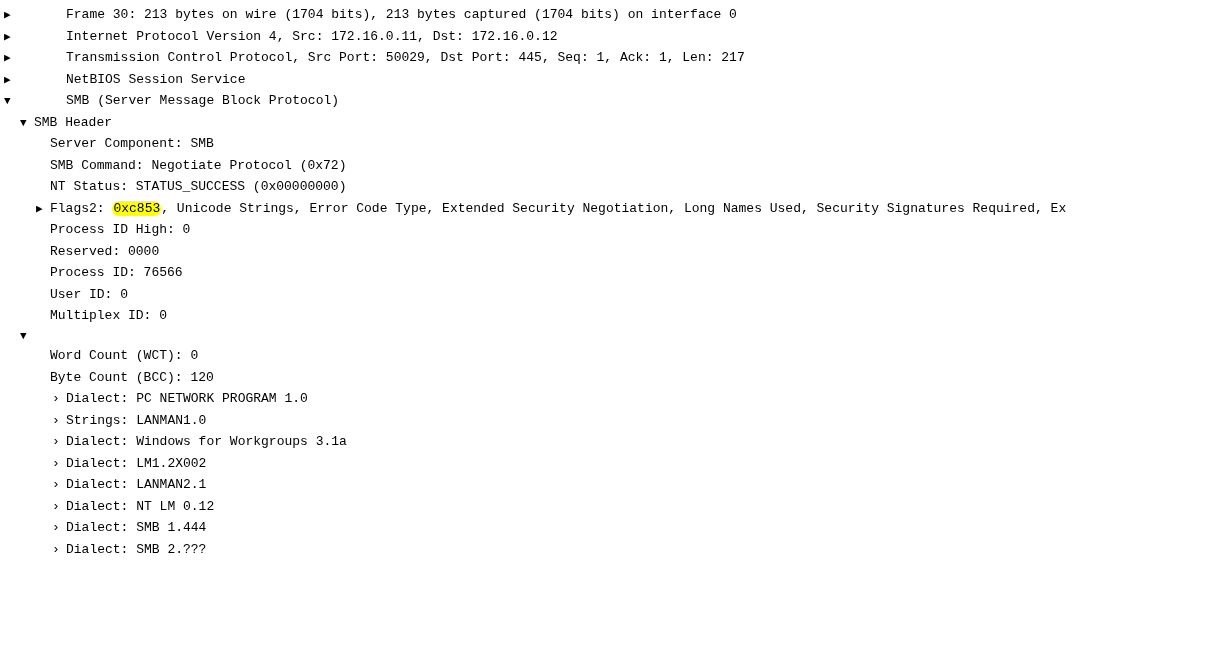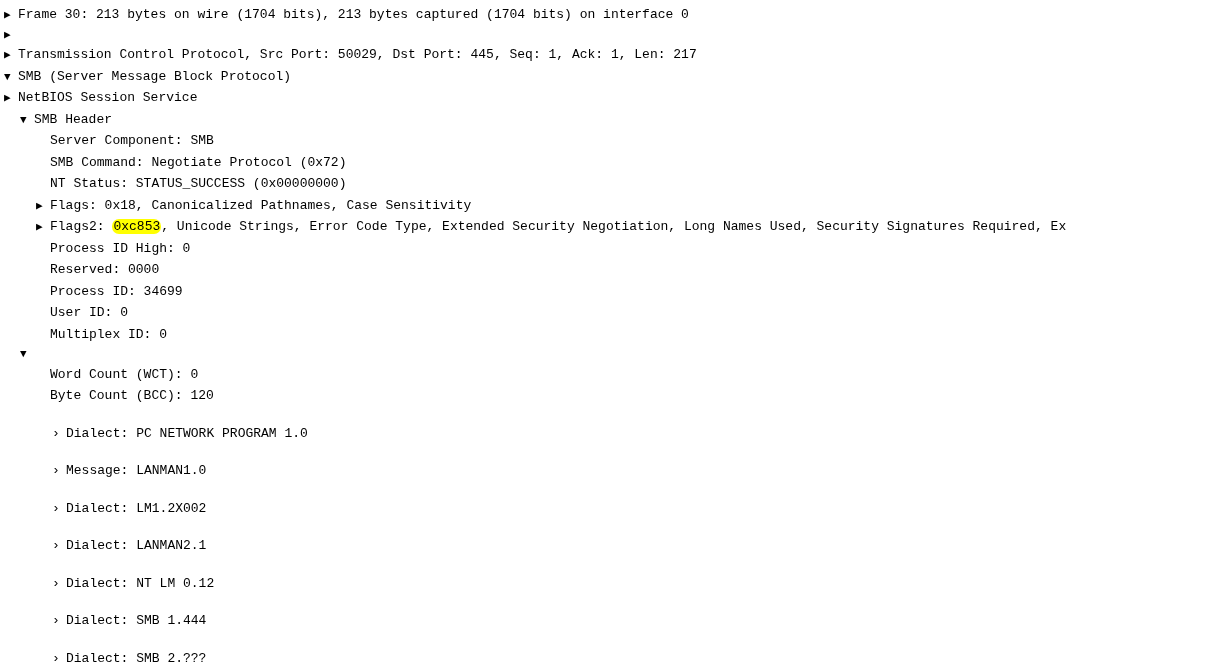--- a/index.html
+++ b/index.html
@@ -26,24 +26,24 @@
 
     .tree-row {
       display: flex;
       align-items: baseline;
       padding: 1px 4px;
       white-space: nowrap;
       line-height: 1.5;
       cursor: default;
     }
 
-    .indent-0 { padding-left: 4px; }
+    .indent-0 { padding-left: 4px; gap: 48px; }
     .indent-1 { padding-left: 20px; }
     .indent-2 { padding-left: 36px; }
-    .indent-3 { padding-left: 52px; margin-top: 16px; }
+    .indent-3 { padding-left: 52px; }
 
     .expander {
       display: inline-block;
       width: 14px;
       font-size: 11px;
       cursor: pointer;
       user-select: none;
       flex-shrink: 0;
     }
 
@@ -65,68 +65,65 @@
 </head>
 <body>
 
 <div class="packet-tree">
 <div class="tree-row indent-0">
       <span class="expander collapsed"></span>
       <span class="row-text">Frame 30: 213 bytes on wire (1704 bits), 213 bytes captured (1704 bits) on interface 0</span>
     </div>
     <div class="tree-row indent-0">
       <span class="expander collapsed"></span>
+      <span class="row-text">Internet Protocol Version 4, Src: 172.16.0.11, Dst: 172.16.0.12</span>
     </div>
     <div class="tree-row indent-0">
       <span class="expander collapsed"></span>
       <span class="row-text">Transmission Control Protocol, Src Port: 50029, Dst Port: 445, Seq: 1, Ack: 1, Len: 217</span>
     </div>
     <div class="tree-row indent-0">
+      <span class="expander collapsed"></span>
+      <span class="row-text">NetBIOS Session Service</span>
+    </div>
+    <div class="tree-row indent-0">
       <span class="expander expanded"></span>
       <span class="row-text">SMB (Server Message Block Protocol)</span>
-    </div>
-    <div class="tree-row indent-0">
-      <span class="expander collapsed"></span>
-      <span class="row-text">NetBIOS Session Service</span>
     </div>
     <div class="tree-row indent-1">
       <span class="expander expanded"></span>
       <span class="row-text">SMB Header</span>
     </div>
     <div class="tree-row indent-2">
       <span class="expander leaf"></span>
       <span class="row-text">Server Component: SMB</span>
     </div>
     <div class="tree-row indent-2">
       <span class="expander leaf"></span>
       <span class="row-text">SMB Command: Negotiate Protocol (0x72)</span>
     </div>
     <div class="tree-row indent-2">
       <span class="expander leaf"></span>
       <span class="row-text">NT Status: STATUS_SUCCESS (0x00000000)</span>
     </div>
     <div class="tree-row indent-2">
       <span class="expander collapsed"></span>
-      <span class="row-text">Flags: 0x18, Canonicalized Pathnames, Case Sensitivity</span>
-    </div>
-    <div class="tree-row indent-2">
-      <span class="expander collapsed"></span>
       <span class="row-text">Flags2: <span class="highlight-yellow">0xc853</span>, Unicode Strings, Error Code Type, Extended Security Negotiation, Long Names Used, Security Signatures Required, Ex</span>
     </div>
     <div class="tree-row indent-2">
       <span class="expander leaf"></span>
       <span class="row-text">Process ID High: 0</span>
     </div>
     <div class="tree-row indent-2">
       <span class="expander leaf"></span>
       <span class="row-text">Reserved: 0000</span>
     </div>
     <div class="tree-row indent-2">
       <span class="expander leaf"></span>
-      <span class="row-text">Process ID: 34699</span>
+      <span class="row-text">Process ID: 76566</span>
     </div>
     <div class="tree-row indent-2">
       <span class="expander leaf"></span>
       <span class="row-text">User ID: 0</span>
     </div>
     <div class="tree-row indent-2">
       <span class="expander leaf"></span>
       <span class="row-text">Multiplex ID: 0</span>
     </div>
     <div class="tree-row indent-1">
@@ -139,21 +136,25 @@
     <div class="tree-row indent-2">
       <span class="expander leaf"></span>
       <span class="row-text">Byte Count (BCC): 120</span>
     </div>
     <div class="tree-row indent-3">
       <span class="expander child-collapsed"></span>
       <span class="row-text">Dialect: PC NETWORK PROGRAM 1.0</span>
     </div>
     <div class="tree-row indent-3">
       <span class="expander child-collapsed"></span>
-      <span class="row-text">Message: LANMAN1.0</span>
+      <span class="row-text">Strings: LANMAN1.0</span>
+    </div>
+    <div class="tree-row indent-3">
+      <span class="expander child-collapsed"></span>
+      <span class="row-text">Dialect: Windows for Workgroups 3.1a</span>
     </div>
     <div class="tree-row indent-3">
       <span class="expander child-collapsed"></span>
       <span class="row-text">Dialect: LM1.2X002</span>
     </div>
     <div class="tree-row indent-3">
       <span class="expander child-collapsed"></span>
       <span class="row-text">Dialect: LANMAN2.1</span>
     </div>
     <div class="tree-row indent-3">

